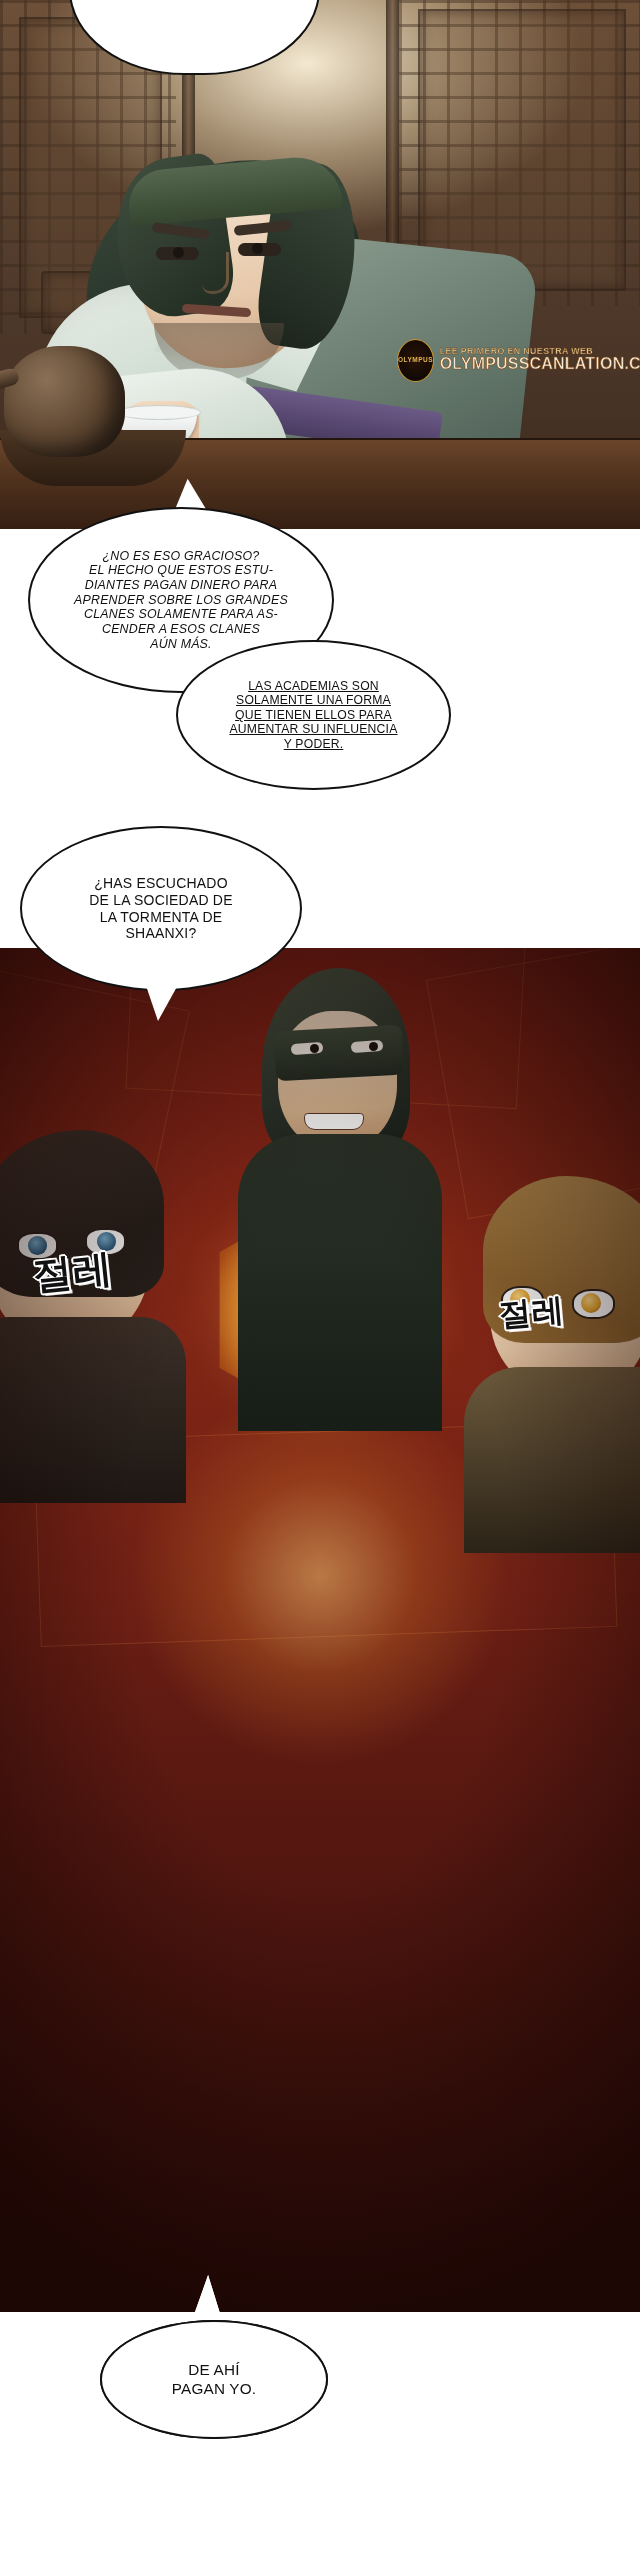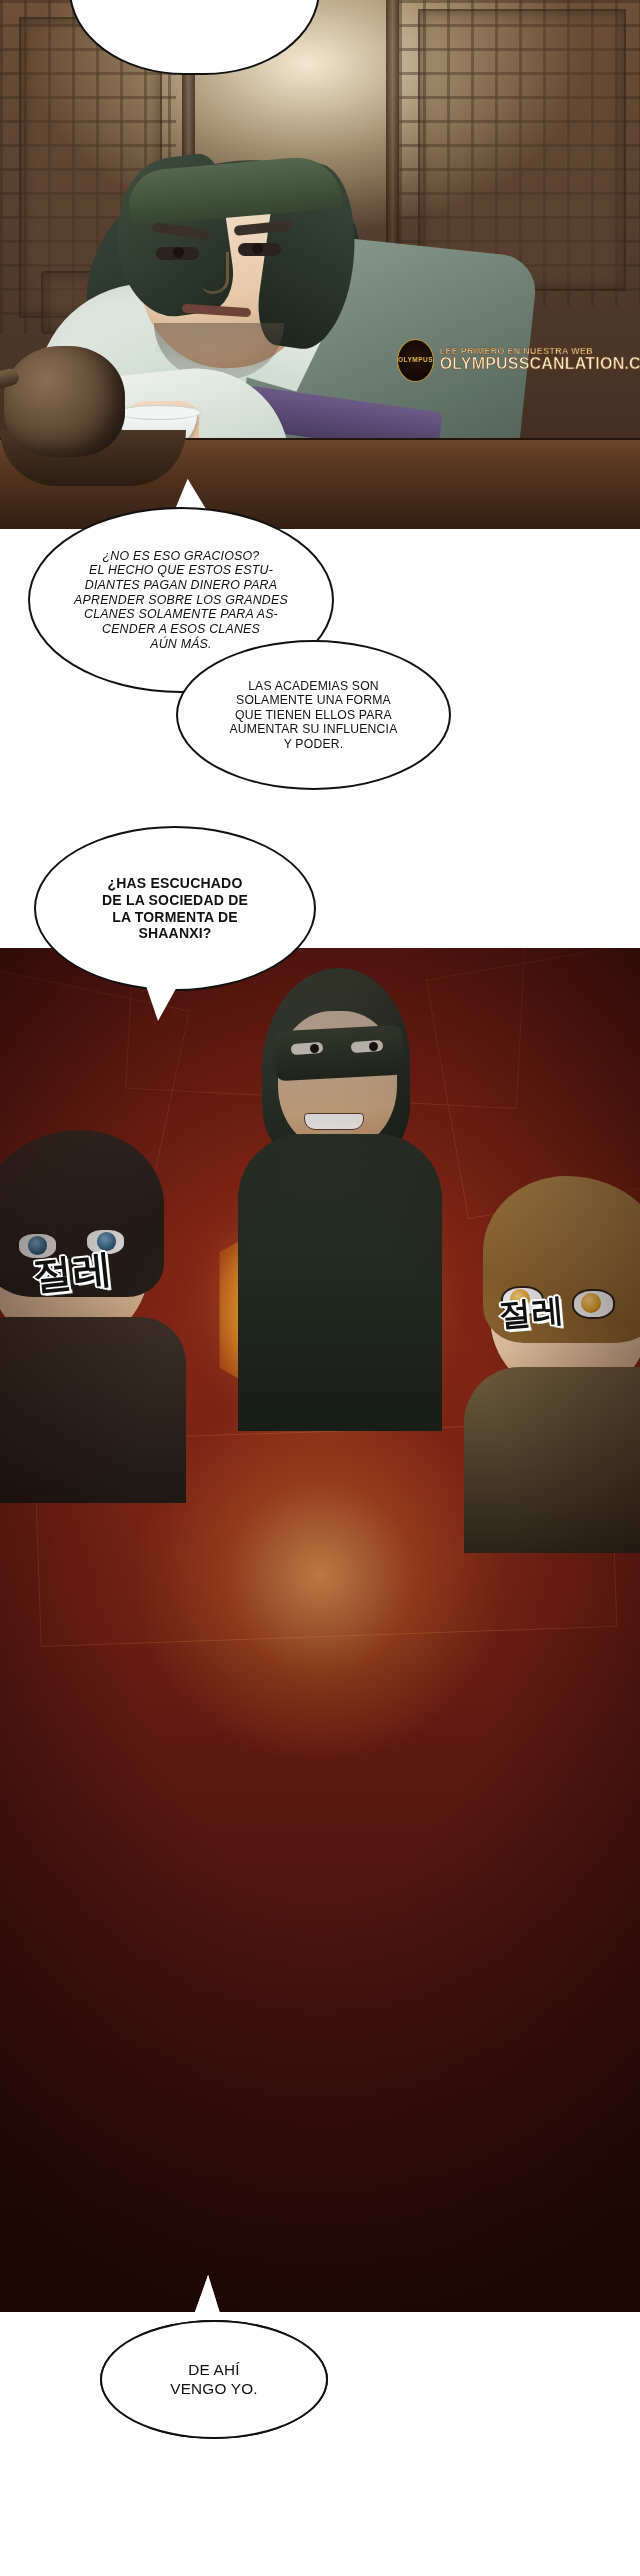--- a/index.html
+++ b/index.html
@@ -387,30 +387,29 @@
   }
 
   
   .bubble-2 {
     left: 176px;
     top: 640px;
     width: 275px;
     height: 150px;
     z-index: 6;
   }
-  .bubble-2 .btext { font-size: 12.2px; }
+  .bubble-2 .btext { font-size: 12.2px; text-decoration: underline; }
 
   
   .bubble-3 {
-    left: 34px;
+    left: 20px;
     top: 826px;
     width: 282px;
     height: 165px;
     z-index: 7;
-    font-weight: bold;
   }
   .bubble-3 .btext { font-size: 14px; }
   .bubble-3-tail {
     position: absolute;
     left: 139px;
     top: 965px;
     width: 50px;
     height: 56px;
     background: #ffffff;
     clip-path: polygon(0% 0%, 100% 0%, 38% 100%);
@@ -819,17 +818,17 @@
   <div class="bubble bubble-4">
     <div class="btext">DE AHÍ
 VENGO YO.</div>
   </div>
 
   <div class="gutter" style="top:2312px; height:264px;"></div>
 
   <div class="bubble-4-tail"></div>
   <div class="bubble bubble-4">
     <div class="btext">DE AHÍ
-VENGO YO.</div>
+PAGAN YO.</div>
   </div>
 
 </div>
 
 
 </body></html>

